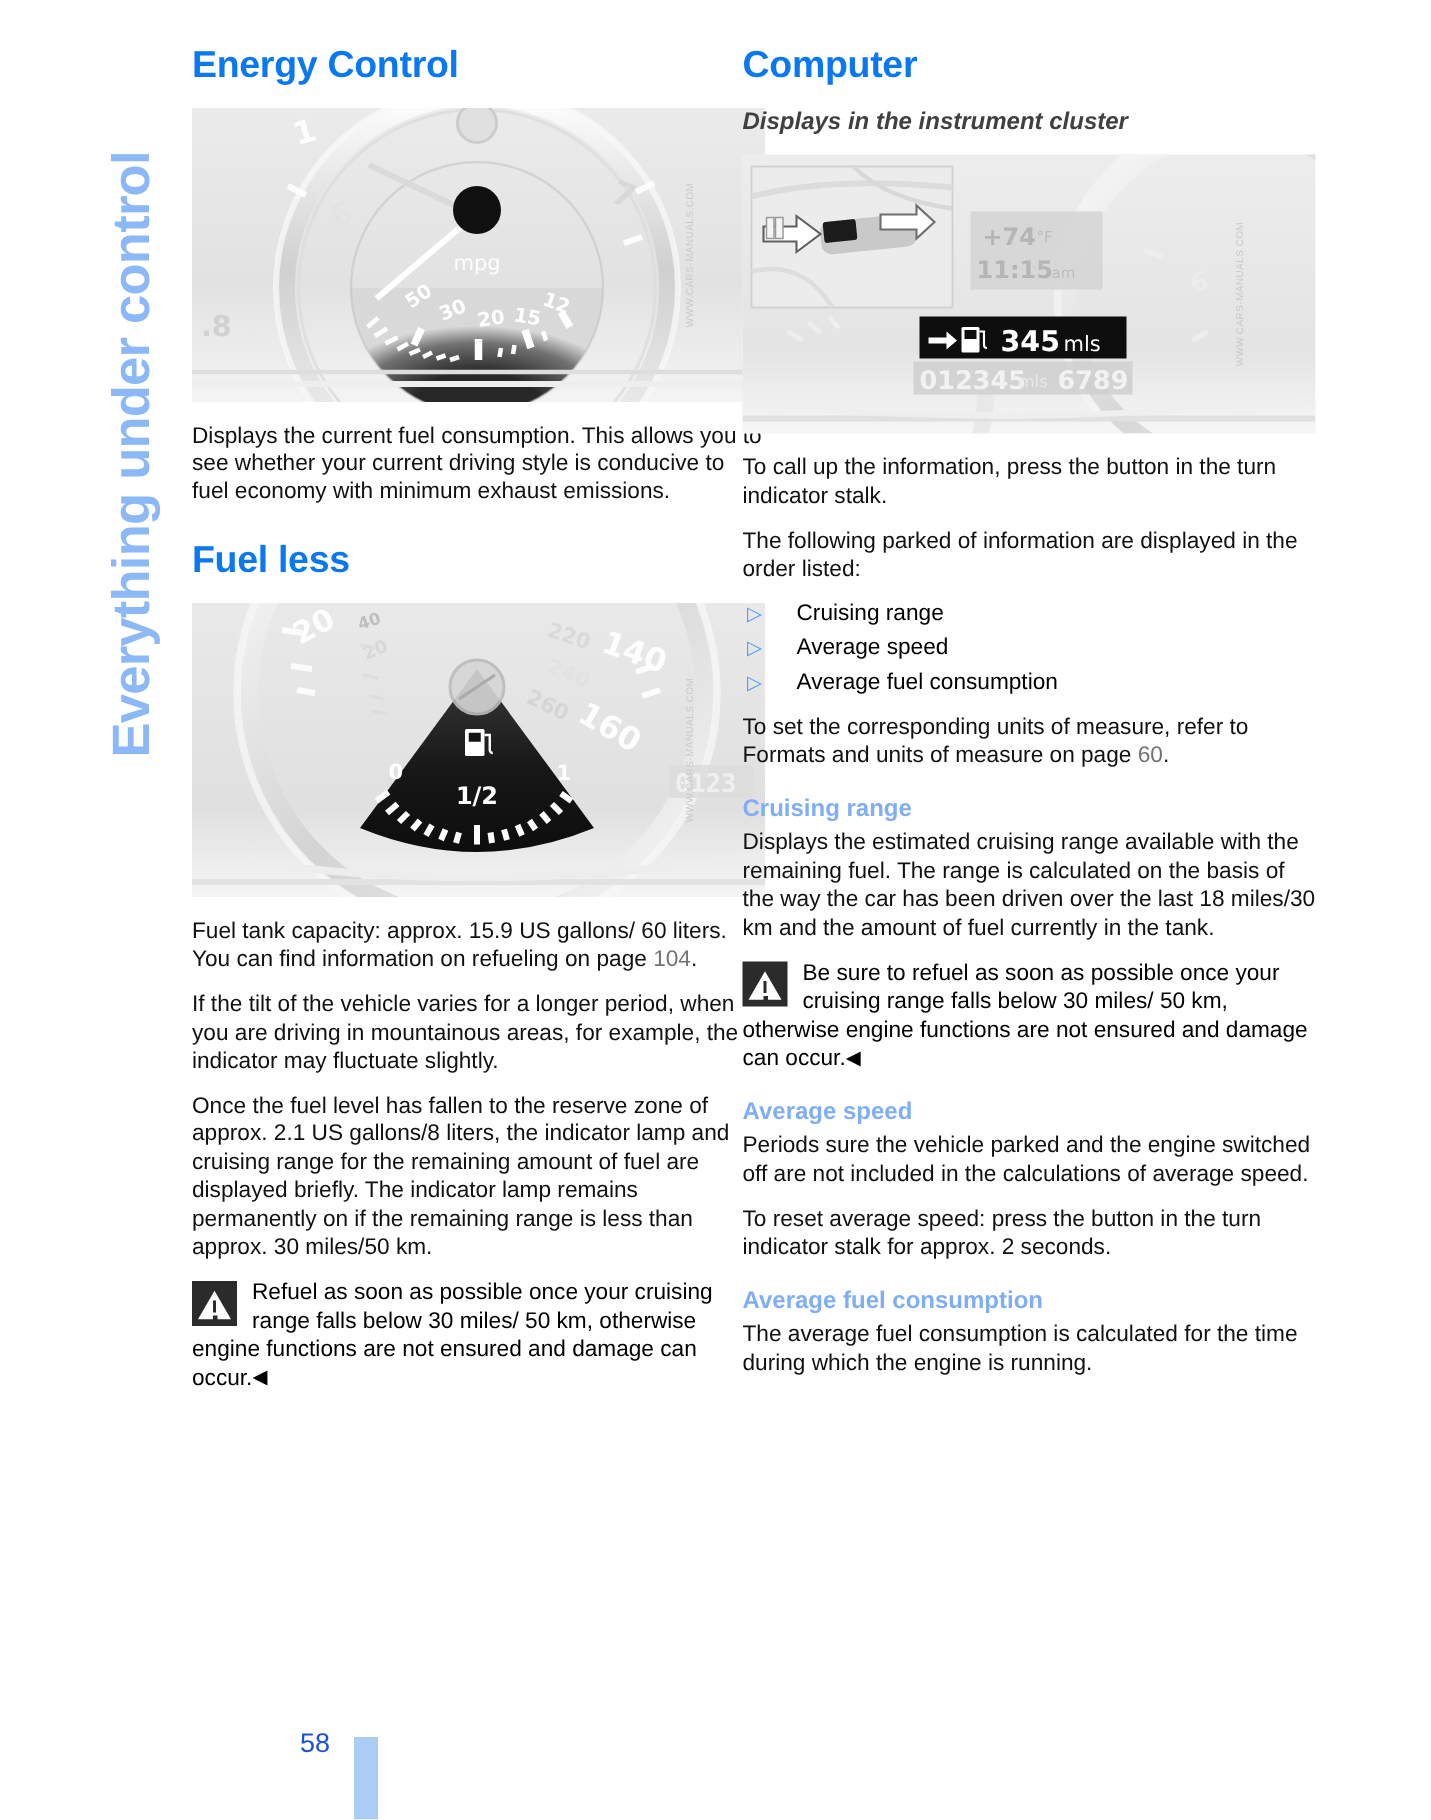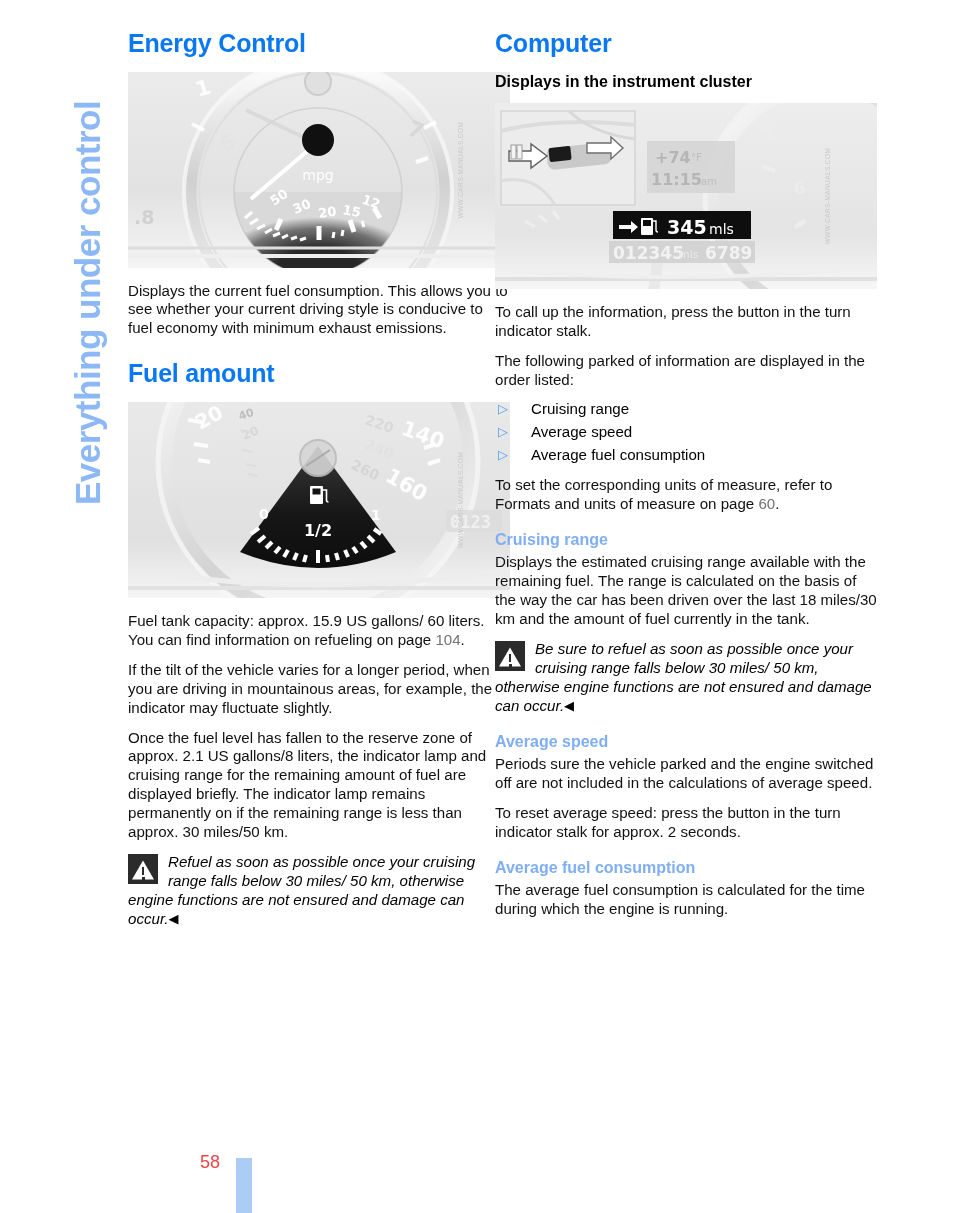--- a/index.html
+++ b/index.html
@@ -28,22 +28,22 @@
   
   .col{position:absolute;top:30px;width:382px;}
   .col-left{left:95px;margin-left:33px;}
   .col-right{left:495px;}
 
   h1.head{
     font-size:25px;font-weight:bold;color:#0A78F0;
     margin:0 0 14px 0;letter-spacing:-0.2px;line-height:1.1;
   }
   h2.sub-dark{
-    font-size:16px;font-weight:bold;color:#000000;
-    margin:0 0 4px 0;line-height:1.2;
+    font-size:16px;font-weight:bold;color:#404040;
+    margin:0 0 4px 0;line-height:1.2;font-style:italic;
   }
   h2.sub-light{
     font-size:16px;font-weight:bold;color:#7FAEF5;
     margin:0 0 4px 0;line-height:1.2;
   }
   p.body{
     font-size:15.1px;line-height:1.255;margin:0 0 11px 0;
     color:#111;
   }
   a.pref{color:#737373;text-decoration:none;}
@@ -73,21 +73,21 @@
     border-bottom:19px solid #ffffff;
   }
   .note .wicon .bang{
     position:absolute;left:50%;top:13px;transform:translateX(-50%);
     width:2px;height:8px;background:#2b2b2b;
   }
   .note .wicon .bang::after{
     content:"";position:absolute;left:-0.5px;top:10px;
     width:3px;height:3px;background:#2b2b2b;
   }
-  .note .ntext{display:block;font-style:italic;}
+  .note .ntext{display:block;}
   .endmark{font-size:13px;vertical-align:1px;}
 
   
   .fig{
     position:relative;width:382px;height:196px;margin:0 0 14px 0;
     background:#f2f2f2;overflow:hidden;
   }
   .fig.short{height:186px;text-align:right;}
   .fig .credit{
     position:absolute;right:2px;top:50%;
@@ -95,21 +95,21 @@
     transform-origin:center;
     font-size:6.5px;letter-spacing:0.4px;color:#c9c9c9;
     white-space:nowrap;
   }
   .fig svg{display:block;}
 
   
   .footer{position:absolute;left:0;bottom:0;width:954px;height:70px;}
   .pageno{
     position:absolute;left:200px;bottom:40px;
-    font-size:18px;color:#ef4444;
+    font-size:18px;color:#1d4ed8;
   }
   .pagebar{
     position:absolute;left:236px;bottom:0px;
     width:16px;height:55px;background:#ABCDF5;
   }
 </style>
 </head>
 <body>
 
 <div class="page">
@@ -202,21 +202,21 @@
         <circle cx="190" cy="68" r="16" fill="#101010"></circle>
 
         <path d="M0,176 L382,176" stroke="#dddddd" stroke-width="3"></path>
         <path d="M0,184 L382,184" stroke="#eeeeee" stroke-width="4"></path>
       </svg>
       <div class="credit">WWW.CARS-MANUALS.COM</div>
     </div>
 
     <p class="body">Displays the current fuel consumption. This allows you to see whether your current driving style is conducive to fuel economy with minimum exhaust emissions.</p>
 
-    <h1 class="head" style="margin-top:22px;">Fuel amount</h1>
+    <h1 class="head" style="margin-top:22px;">Fuel less</h1>
 
     <div class="fig">
       <svg width="382" height="196" viewBox="0 0 382 196">
         <defs>
           <linearGradient id="bgL2" x1="0" y1="0" x2="0" y2="1">
             <stop offset="0%" stop-color="#e9e9e9"></stop>
               <stop offset="70%" stop-color="#e0e0e0"></stop>
               <stop offset="100%" stop-color="#f5f5f5"></stop>
           </linearGradient>
           <linearGradient id="wedgeG" x1="0" y1="0" x2="0" y2="1">

